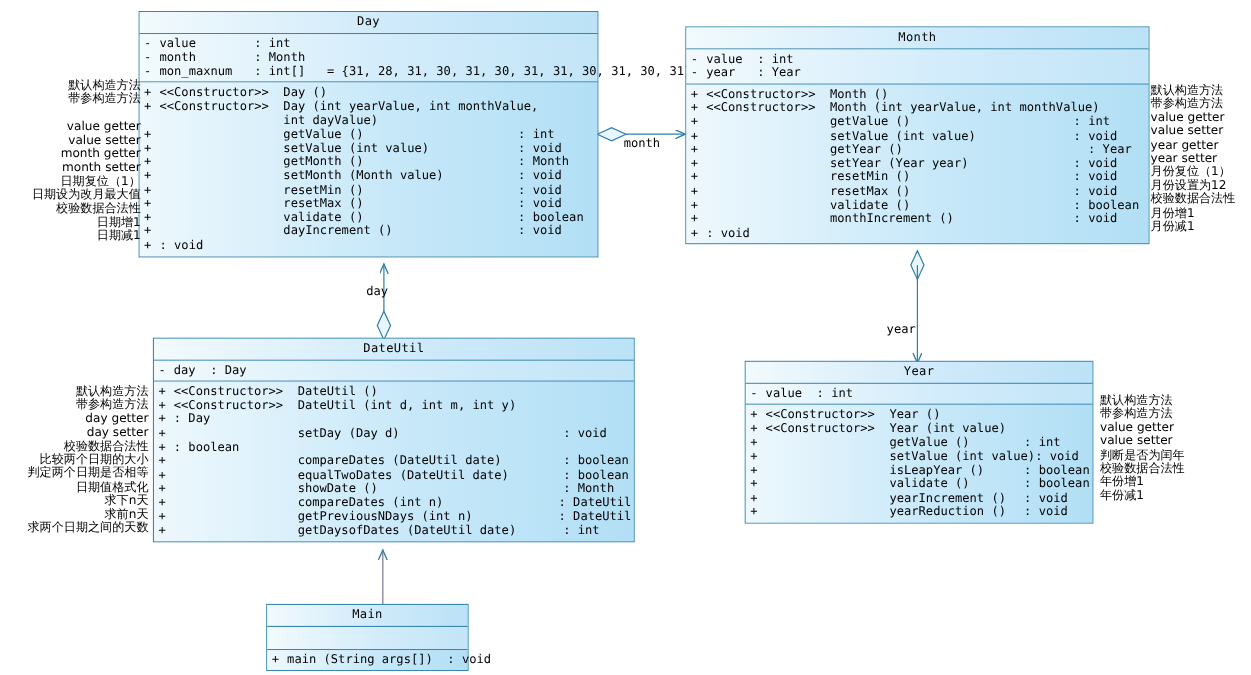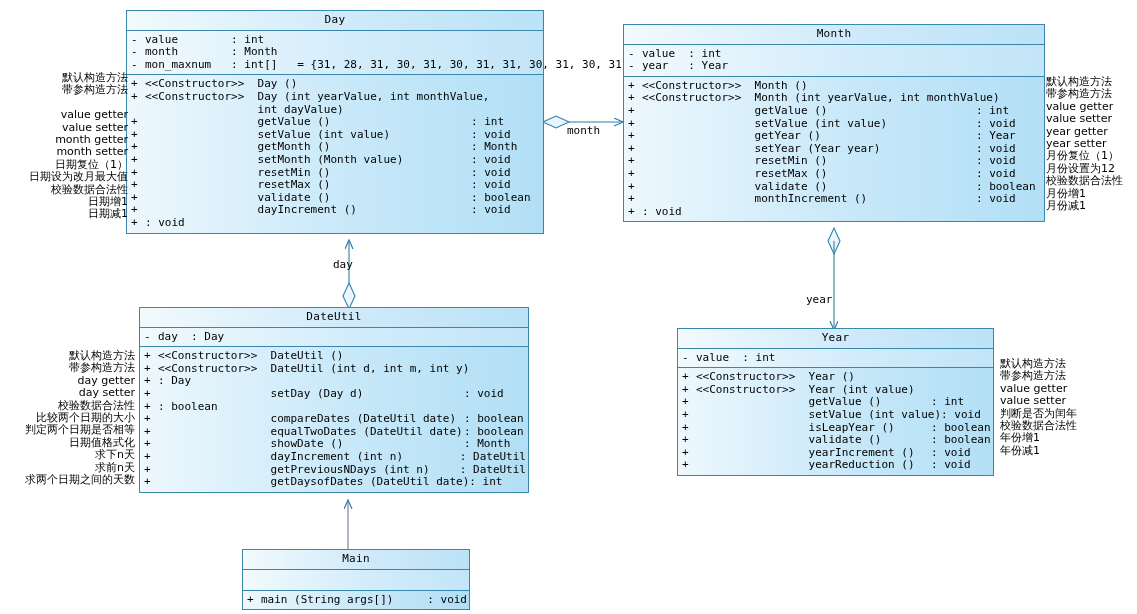--- a/index.html
+++ b/index.html
@@ -137,45 +137,45 @@
     <div class="title">Month</div>
     <div class="attrs">
         <div class="row"><span class="vis">-</span><span class="nm">value  : int</span></div>
         <div class="row"><span class="vis">-</span><span class="nm">year   : Year</span></div>
       </div>
     <div class="ops">
         <div class="row"><span class="vis">+</span><span class="nm">&lt;&lt;Constructor&gt;&gt;  Month ()</span><span class="ty" style="min-width: 66px;"></span></div>
         <div class="row"><span class="vis">+</span><span class="nm">&lt;&lt;Constructor&gt;&gt;  Month (int yearValue, int monthValue)</span><span class="ty" style="min-width: 66px;"></span></div>
         <div class="row"><span class="vis">+</span><span class="nm">                 getValue ()</span><span class="ty" style="min-width: 66px;">: int</span></div>
         <div class="row"><span class="vis">+</span><span class="nm">                 setValue (int value)</span><span class="ty" style="min-width: 66px;">: void</span></div>
-        <div class="row"><span class="vis">+</span><span class="nm">                 getYear ()</span><span class="ty" style="min-width: 66px;">: Year</span></div>
+        <div class="row"><span class="vis">+</span><span class="nm">                 getYear ()</span><span class="ty" style="min-width: 66px; text-align: center;">: Year</span></div>
         <div class="row"><span class="vis">+</span><span class="nm">                 setYear (Year year)</span><span class="ty" style="min-width: 66px;">: void</span></div>
         <div class="row"><span class="vis">+</span><span class="nm">                 resetMin ()</span><span class="ty" style="min-width: 66px;">: void</span></div>
         <div class="row"><span class="vis">+</span><span class="nm">                 resetMax ()</span><span class="ty" style="min-width: 66px;">: void</span></div>
         <div class="row"><span class="vis">+</span><span class="nm">                 validate ()</span><span class="ty" style="min-width: 66px;">: boolean</span></div>
         <div class="row"><span class="vis">+</span><span class="nm">                 monthIncrement ()</span><span class="ty" style="min-width: 66px;">: void</span></div>
         <div class="row"><span class="vis">+</span><span class="ty" style="min-width: 66px;">: void</span></div>
       </div>
   </div>
 
-  <div class="uml" id="cls-dateutil" style="left:139px;top:307px;width:390px;">
+  <div class="uml" id="cls-dateutil" style="left:139px;top:307px;width:438px;">
     <div class="title">DateUtil</div>
     <div class="attrs">
         <div class="row"><span class="vis">-</span><span class="nm">day  : Day</span></div>
       </div>
     <div class="ops">
         <div class="row"><span class="vis">+</span><span class="nm">&lt;&lt;Constructor&gt;&gt;  DateUtil ()</span><span class="ty" style="min-width: 62px;"></span></div>
         <div class="row"><span class="vis">+</span><span class="nm">&lt;&lt;Constructor&gt;&gt;  DateUtil (int d, int m, int y)</span><span class="ty" style="min-width: 62px;"></span></div>
         <div class="row"><span class="vis">+</span><span class="ty" style="min-width: 62px;">: Day</span></div>
         <div class="row"><span class="vis">+</span><span class="nm">                 setDay (Day d)</span><span class="ty" style="min-width: 62px;">: void</span></div>
         <div class="row"><span class="vis">+</span><span class="ty" style="min-width: 62px;">: boolean</span></div>
         <div class="row"><span class="vis">+</span><span class="nm">                 compareDates (DateUtil date)</span><span class="ty" style="min-width: 62px;">: boolean</span></div>
         <div class="row"><span class="vis">+</span><span class="nm">                 equalTwoDates (DateUtil date)</span><span class="ty" style="min-width: 62px;">: boolean</span></div>
         <div class="row"><span class="vis">+</span><span class="nm">                 showDate ()</span><span class="ty" style="min-width: 62px;">: Month</span></div>
-        <div class="row"><span class="vis">+</span><span class="nm">                 dayIncrement (int n)</span><span class="ty" style="min-width: 62px;">: DateUtil</span></div>
+        <div class="row"><span class="vis">+</span><span class="nm">                 compareDates (int n)</span><span class="ty" style="min-width: 62px;">: DateUtil</span></div>
         <div class="row"><span class="vis">+</span><span class="nm">                 getPreviousNDays (int n)</span><span class="ty" style="min-width: 62px;">: DateUtil</span></div>
         <div class="row"><span class="vis">+</span><span class="nm">                 getDaysofDates (DateUtil date)</span><span class="ty" style="min-width: 62px;">: int</span></div>
       </div>
   </div>
 
   <div class="uml" id="cls-year" style="left:677px;top:328px;width:317px;">
     <div class="title">Year</div>
     <div class="attrs">
         <div class="row"><span class="vis">-</span><span class="nm">value  : int</span></div>
       </div>
@@ -184,21 +184,21 @@
         <div class="row"><span class="vis">+</span><span class="nm">&lt;&lt;Constructor&gt;&gt;  Year (int value)</span><span class="ty" style="min-width: 60px;"></span></div>
         <div class="row"><span class="vis">+</span><span class="nm">                 getValue ()</span><span class="ty" style="min-width: 60px;">: int</span></div>
         <div class="row"><span class="vis">+</span><span class="nm">                 setValue (int value)</span><span class="ty" style="min-width: 60px;">: void</span></div>
         <div class="row"><span class="vis">+</span><span class="nm">                 isLeapYear ()</span><span class="ty" style="min-width: 60px;">: boolean</span></div>
         <div class="row"><span class="vis">+</span><span class="nm">                 validate ()</span><span class="ty" style="min-width: 60px;">: boolean</span></div>
         <div class="row"><span class="vis">+</span><span class="nm">                 yearIncrement ()</span><span class="ty" style="min-width: 60px;">: void</span></div>
         <div class="row"><span class="vis">+</span><span class="nm">                 yearReduction ()</span><span class="ty" style="min-width: 60px;">: void</span></div>
       </div>
   </div>
 
-  <div class="uml" id="cls-main" style="left:242px;top:549px;width:228px;">
+  <div class="uml" id="cls-main" style="left:242px;top:549px;width:184px;">
     <div class="title">Main</div>
     <div class="attrs empty-attrs"></div>
     <div class="ops">
         <div class="row"><span class="vis">+</span><span class="nm">main (String args[])</span><span class="ty" style="min-width: 0px;">  : void</span></div>
       </div>
   </div>
 
   <div class="note right-align" style="left:0px;top:72px;width:128px;">默认构造方法
 带参构造方法
 

